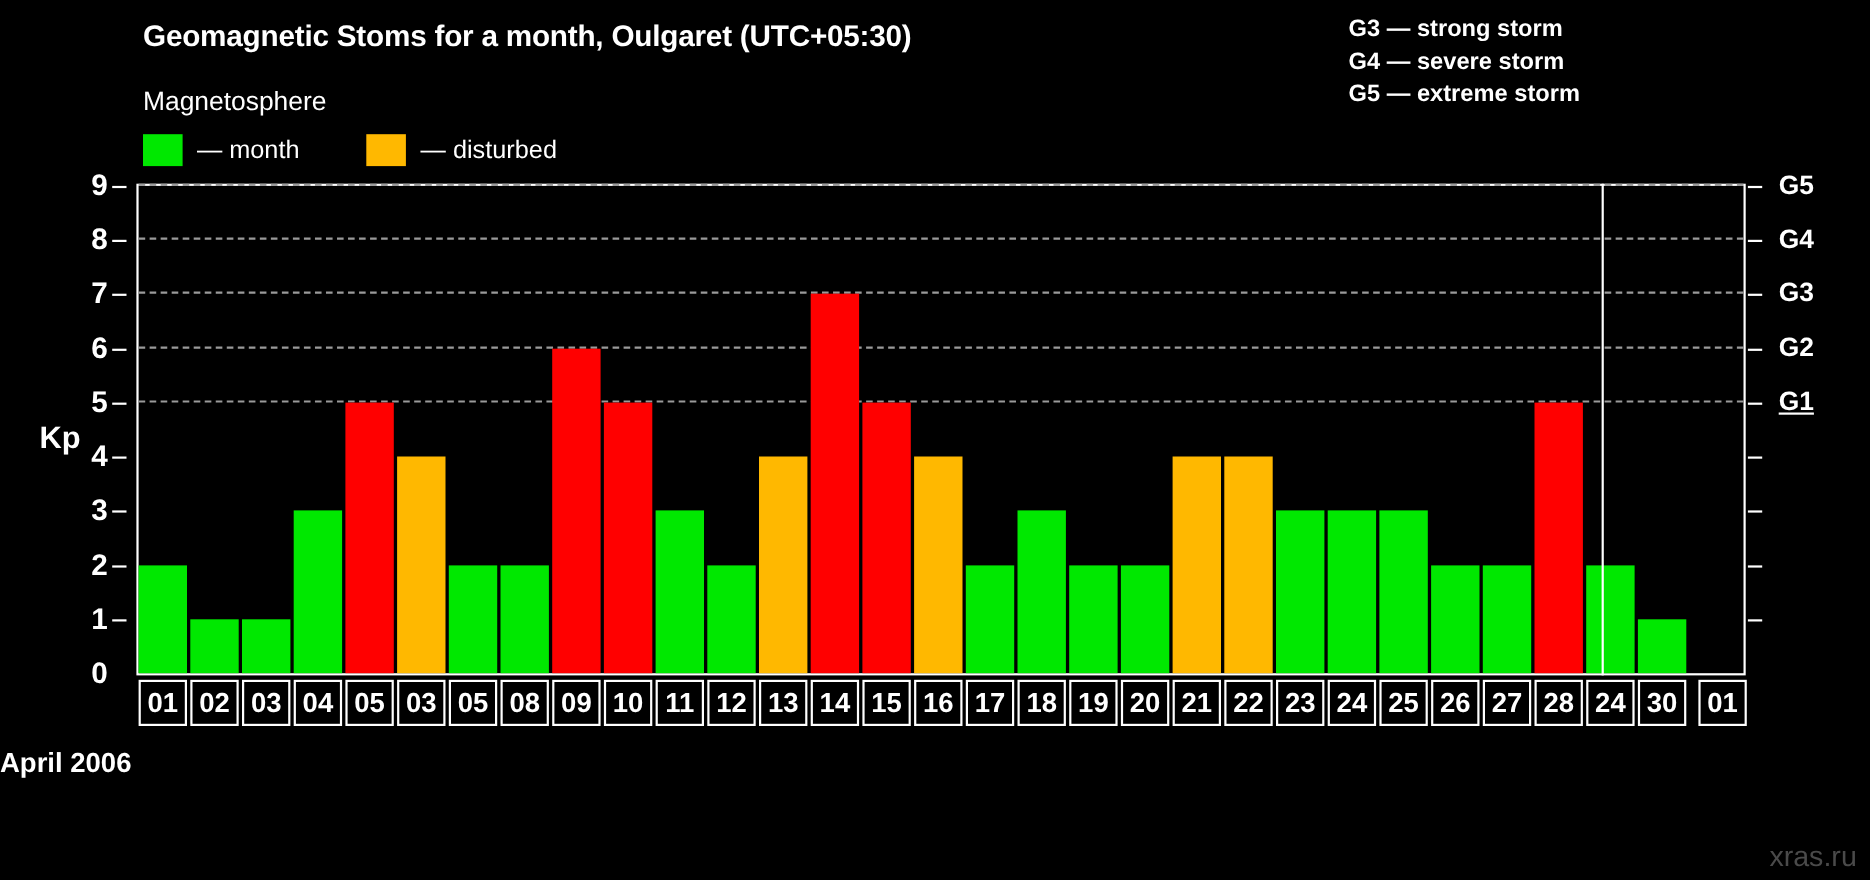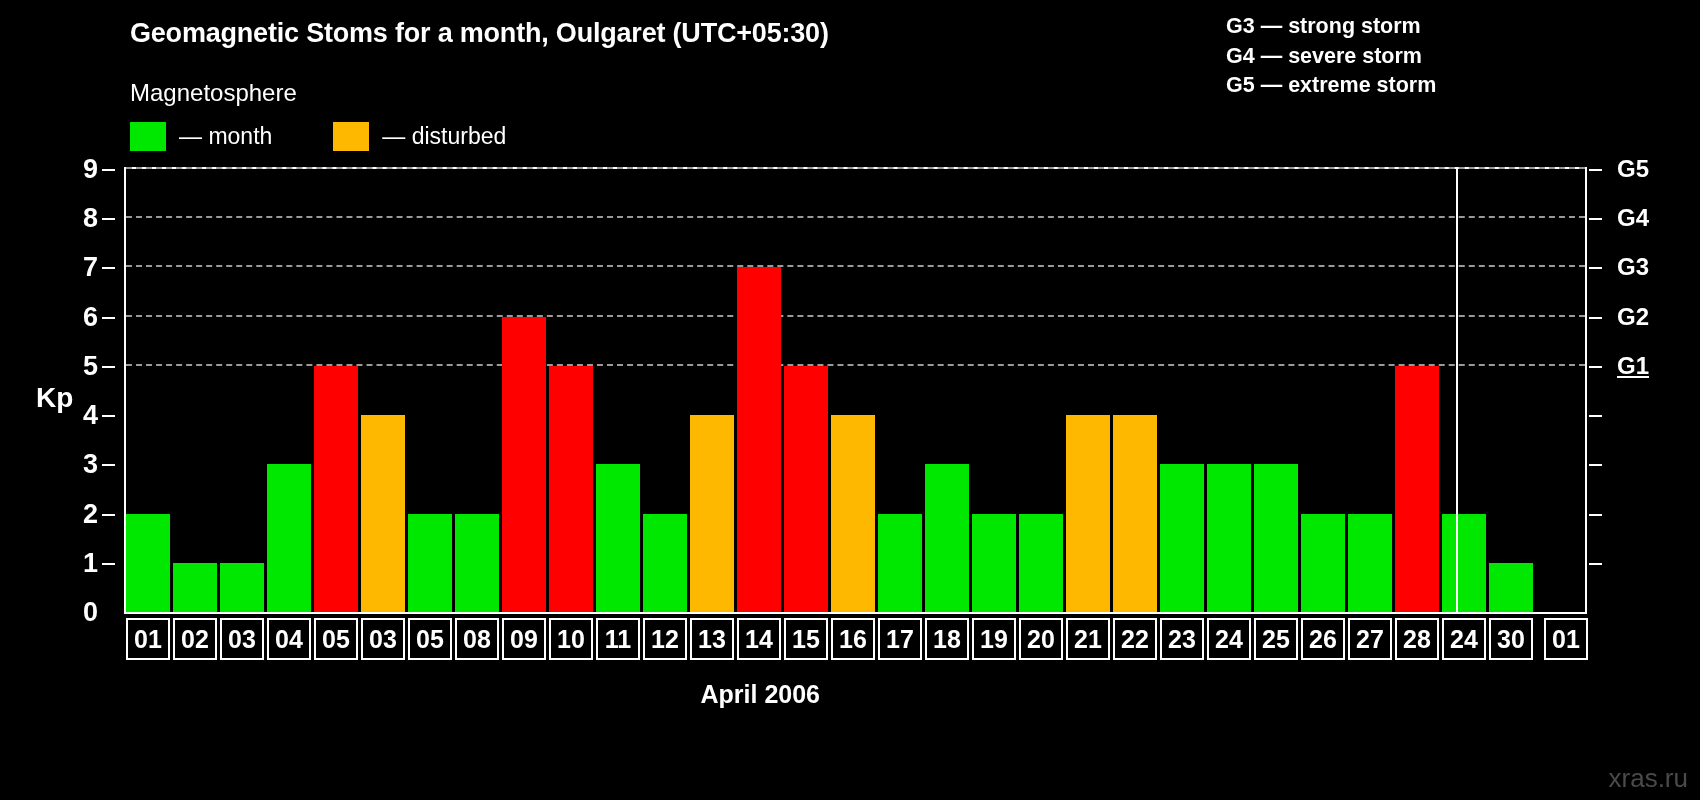--- a/index.html
+++ b/index.html
@@ -185,21 +185,21 @@
     color: #ffffff;
     background: #000000;
   }
   .day-box.trailing { margin-left: 8px; }
 
   
   #x-axis-title {
     position: absolute;
     left: 0; top: 680px;
     width: 1700px;
-    text-align: right;
+    text-align: left;
     font-size: 25px;
     font-weight: bold;
     padding-right: 880px;
     box-sizing: border-box;
   }
 
   
   #watermark {
     position: absolute;
     right: 12px; bottom: 6px;

